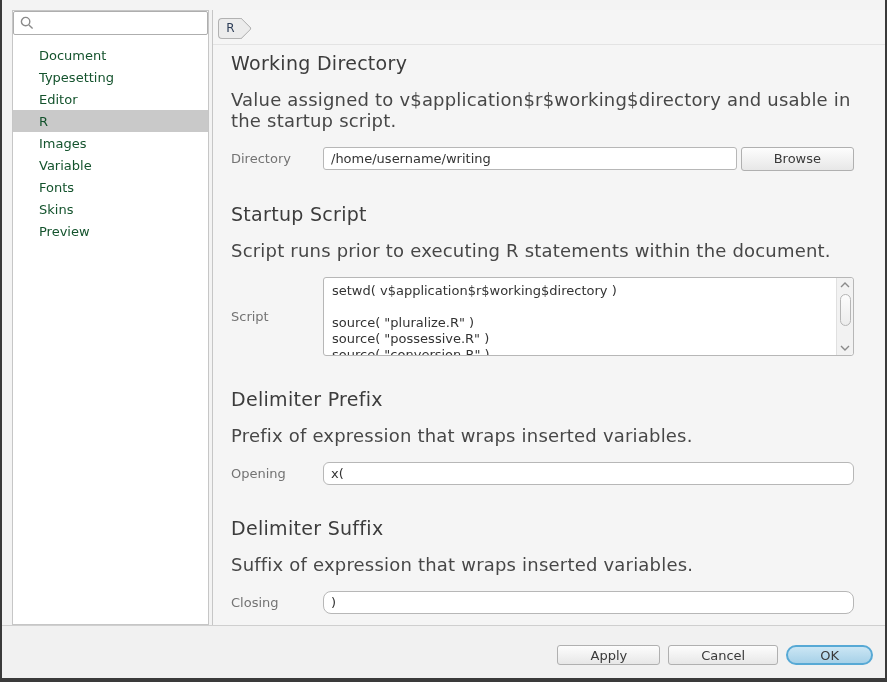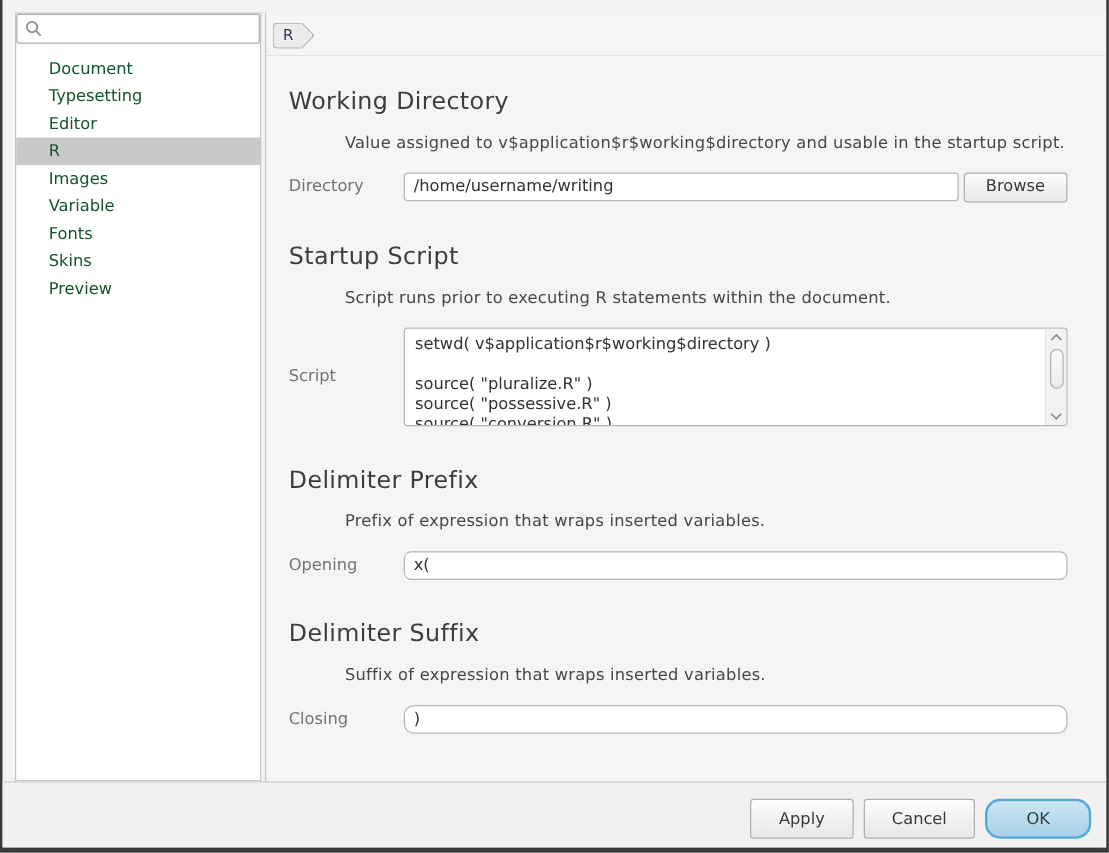--- a/index.html
+++ b/index.html
@@ -76,37 +76,37 @@
   .crumb::after{
     content:""; position:absolute; right:-7.2px; top:2.6px;
     width:14.2px; height:14.2px; background:#ececec;
     border-top:1px solid #b2b2b2; border-right:1px solid #b2b2b2;
     transform:rotate(45deg); border-top-right-radius:3px;
   }
   .crumb span{ position:relative; z-index:1; }
 
   .page{ padding:0 16px 0 18px; }
   .section-title{ font-size:19px; font-weight:400; color:#3c3c3c; margin-top:32px; letter-spacing:.3px; }
-  .section-title.first{ margin-top:25px; }
-  .section-desc{ font-size:13px; color:#474747; margin-top:15px; letter-spacing:.2px;margin-left:45px; }
+  .section-title.first{ margin-top:7px; }
+  .section-desc{ font-size:18px; color:#474747; margin-top:15px; letter-spacing:.2px; }
   .field-row{ display:flex; align-items:center; margin-top:16px; }
   .field-label{ width:92px; flex:0 0 92px; text-align:left; font-size:13px; color:#737373; }
   .field-area{ flex:1; display:flex; align-items:center; gap:4px; max-width:531px; }
 
   .text-input{
     flex:1; height:23px; min-width:0;
     border:1px solid #b7b7b7; border-radius:3px; background:#fff;
     font-size:13px; font-family:inherit; color:#333;
     padding:0 7px; outline:none;
   }
   .text-input.r6{ border-radius:6px; }
   .text-input.r8{ border-radius:8px; }
 
   .btn{
-    height:24px; padding:0 17px;
+    height:24px; padding:0 32px;
     background:linear-gradient(#fdfdfd,#e7e7e7);
     border:1px solid #b0b0b0; border-radius:3px;
     font-size:13px; font-family:inherit; color:#3a3a3a; cursor:default;
   }
 
   
   .script-wrap{ position:relative; flex:1; height:79px; max-width:531px; }
   .script-area{
     width:100%; height:79px; resize:none;
     border:1px solid #b7b7b7; border-radius:3px; background:#fff;
@@ -126,21 +126,21 @@
     border:1px solid #b5b5b5; border-radius:7px;
   }
   .vs-spacer{ flex:1; }
 
   
   .footer{
     flex:0 0 53px; background:#f1f1f1; border-top:1px solid #cfcfcf;
     display:flex; align-items:center; justify-content:flex-end;
     gap:8px; padding:6px 12px 0 0;
   }
-  .footer .btn{ min-width:83px; height:32px; }
+  .footer .btn{ min-width:83px; height:20px; }
   .footer .btn.cancel{ min-width:89px; }
   .btn.ok{
     min-width:85px;
     background:linear-gradient(#cbe6f4,#a7d1e8);
     border:2px solid #57a9d5; border-radius:12px;
   }
 </style>
 </head>
 <body>
 

